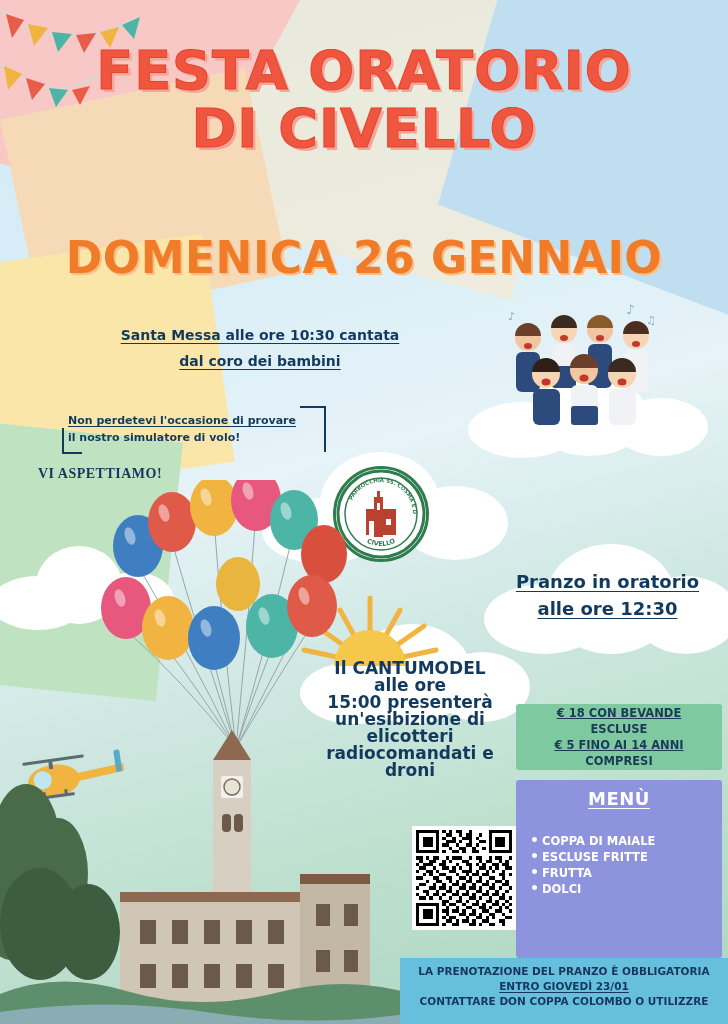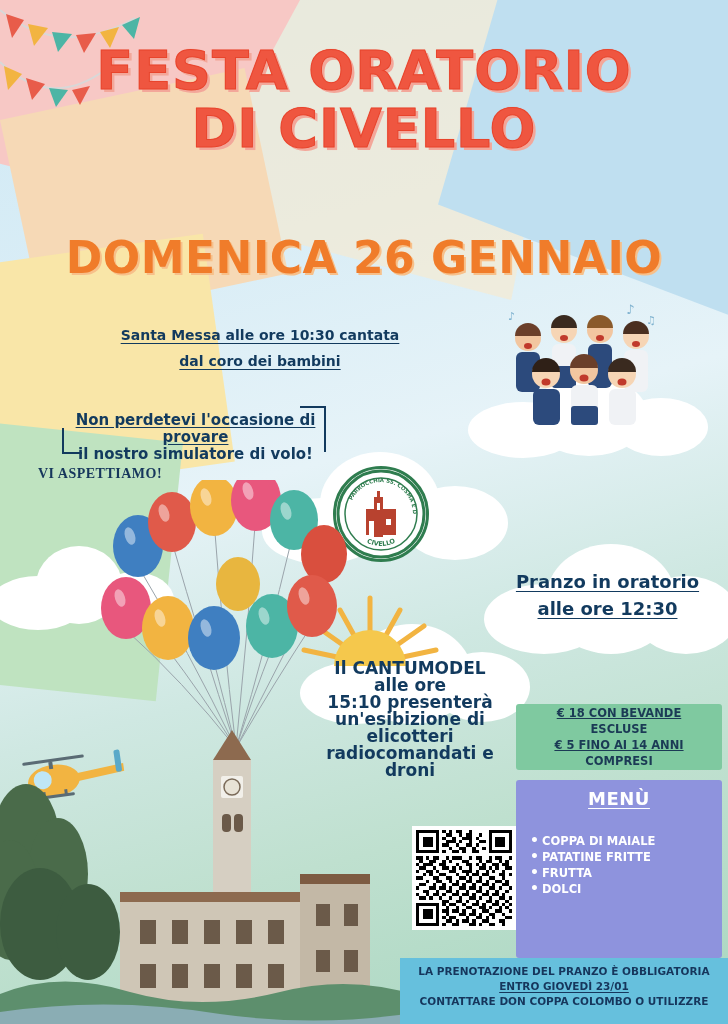--- a/index.html
+++ b/index.html
@@ -93,24 +93,23 @@
     font-family: "DejaVu Sans", sans-serif;
     font-weight: 800;
     font-size: 14px;
     line-height: 26px;
     color: #123a5e;
   }
   .messa u { text-decoration: underline; text-underline-offset: 3px; }
 
   .simulatore {
     position: absolute; left: 68px; top: 412px; width: 255px;
-    text-align: center;
     font-family: "DejaVu Sans", sans-serif;
     font-weight: 800;
-    font-size: 15px;
+    font-size: 11px;
     line-height: 17px;
     color: #123a5e;
   }
   .simulatore .l1 { text-decoration: underline; text-underline-offset: 2px; }
   .bracket {
     position: absolute; left: 300px; top: 406px;
     width: 26px; height: 46px;
     border-top: 2px solid #123a5e;
     border-right: 2px solid #123a5e;
   }
@@ -466,21 +465,21 @@
       <rect x="16" y="18" width="62" height="3" rx="1.5" fill="#5a6b74"></rect>
       <rect x="42" y="21" width="4" height="7" fill="#5a6b74"></rect>
       <rect x="24" y="54" width="40" height="3" rx="1.5" fill="#5a6b74"></rect>
       <rect x="32" y="50" width="3" height="6" fill="#5a6b74"></rect>
       <rect x="54" y="50" width="3" height="6" fill="#5a6b74"></rect>
     </g>
   </svg>
 
   <div class="cantumodel">
     <span>Il CANTUMODEL alle ore</span><br>
-    <span>15:10 presenterà</span><br>
+    <span>15:00 presenterà</span><br>
     <span>un'esibizione di elicotteri</span><br>
     <span>radiocomandati e droni</span>
   </div>
 
   <div class="photo">
     <svg viewBox="0 0 420 300" width="420" height="300">
       <rect x="0" y="0" width="420" height="300" fill="#cfe0e4" opacity="0"></rect>
 
       <g fill="#4a6b4a">
         <ellipse cx="26" cy="120" rx="34" ry="60"></ellipse>
@@ -532,21 +531,21 @@
       <u>€ 5 FINO AI 14 ANNI</u><br>
       <span>COMPRESI</span>
     </div>
   </div>
 
   <div class="menubox">
     <h3>MENÙ</h3>
     <div class="gap"></div>
     <ul>
       <li class="bulleted">COPPA DI MAIALE</li>
-      <li class="bulleted">PATATINE FRITTE</li>
+      <li class="bulleted">ESCLUSE FRITTE</li>
       <li class="bulleted">FRUTTA</li>
       <li class="bulleted">DOLCI</li>
     </ul>
   </div>
 
   <div class="qr">
     <svg viewBox="0 0 29 29" width="96" height="96" shape-rendering="crispEdges">
       <rect width="29" height="29" fill="#fff"></rect>
       <g fill="#000">
         <path d="M0 0h7v7H0z"></path>

